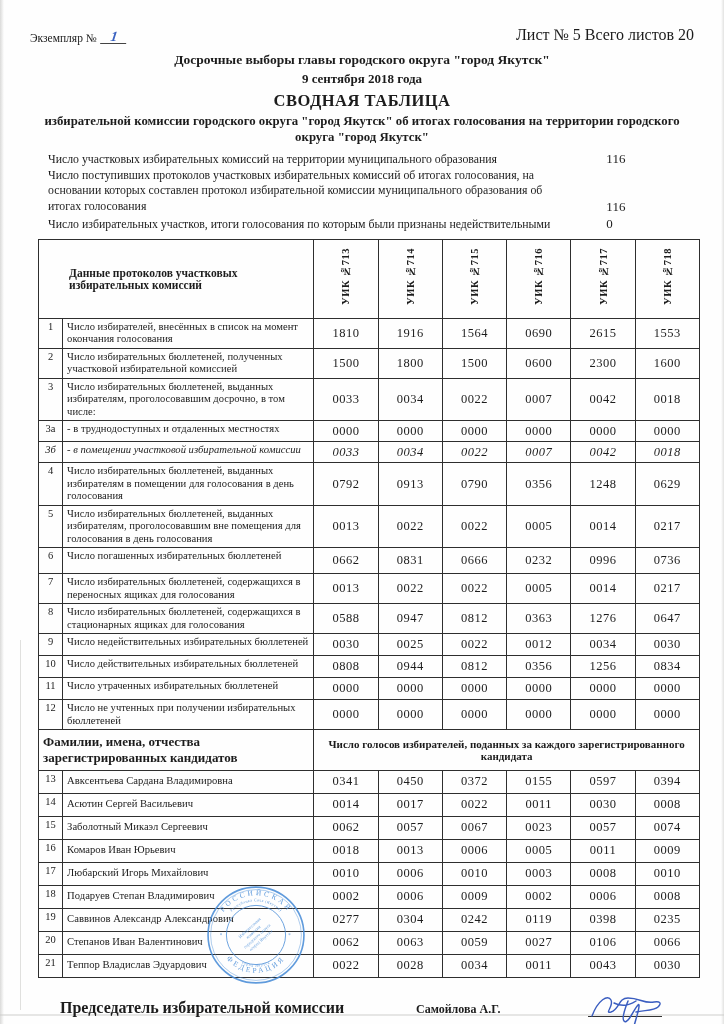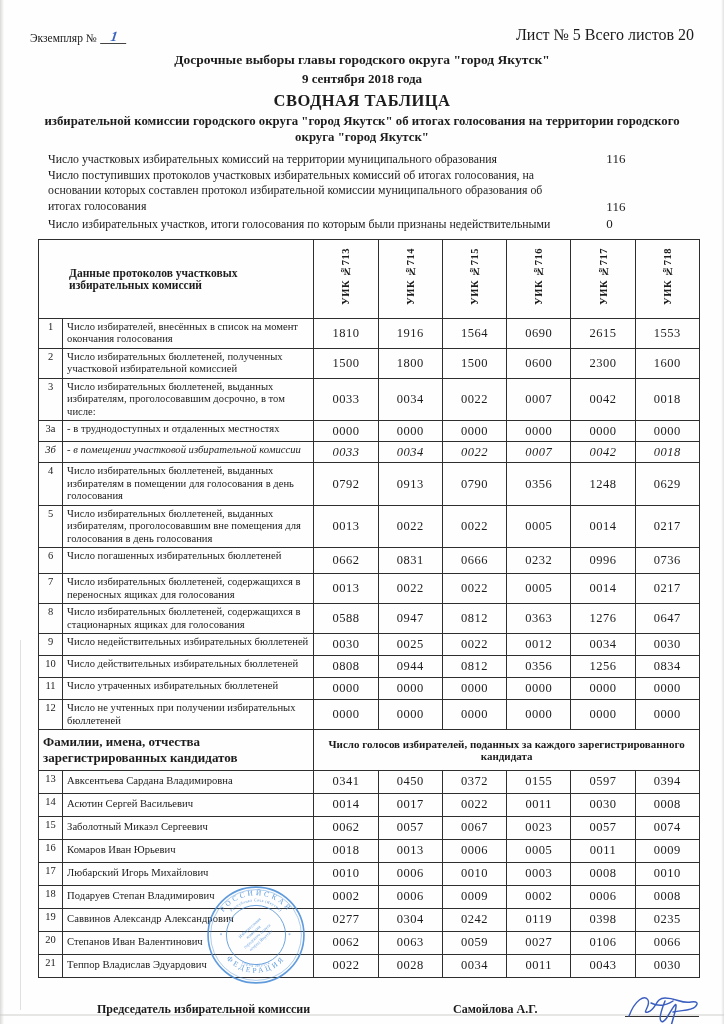--- a/index.html
+++ b/index.html
@@ -55,21 +55,21 @@
   #rows-protocol tr:nth-child(14){height:25px;}
   .section-row{height:32px;}
   .section-left{font-size:13px;font-weight:bold;vertical-align:middle;padding:4px 14px 4px 4px;line-height:1.2;}
   .section-right{font-size:11px;font-weight:bold;text-align:center;vertical-align:middle;padding:4px 6px;margin-top:37px;}
   #rows-candidates tr{height:23px;padding-left:12px;}
   #rows-candidates .cell-desc{vertical-align:middle;}
 
   
   .footer{position:relative;margin:14px 0 0 36px;}
   .footer-row{display:flex;align-items:flex-end;height:25px;}
-  .role{width:356px;font-size:12px;font-weight:bold;margin-left:37px;}
+  .role{width:356px;font-size:16px;font-weight:bold;}
   .signer-name{width:172px;font-size:12px;font-weight:bold;}
   .sig-cell{width:74px;border-bottom:1.3px solid #333;position:relative;height:22px;}
   .sig-svg{position:absolute;left:-4px;bottom:-8px;overflow:visible;}
 
   .stamp{position:absolute;left:205px;top:884px;width:102px;height:102px;opacity:.88;pointer-events:none;}
 </style>
 </head>
 <body>
 
 <div class="page">

